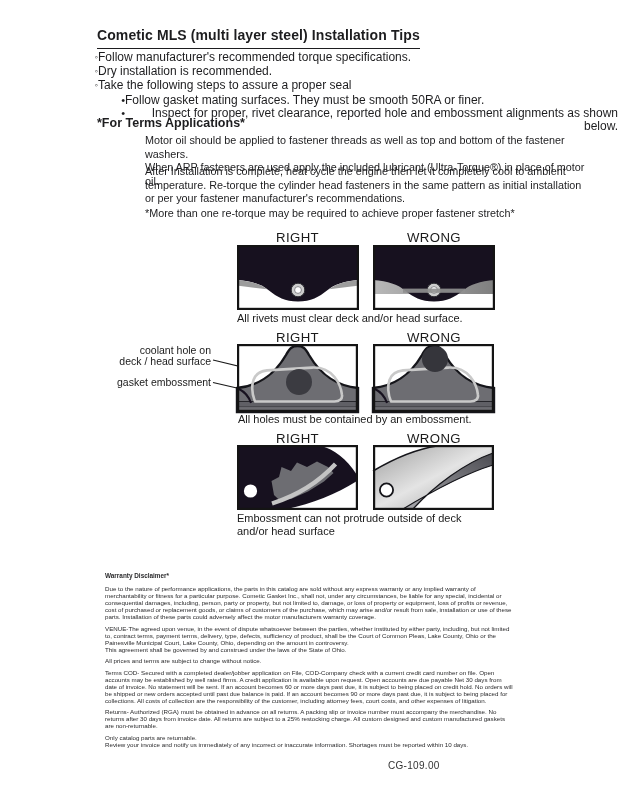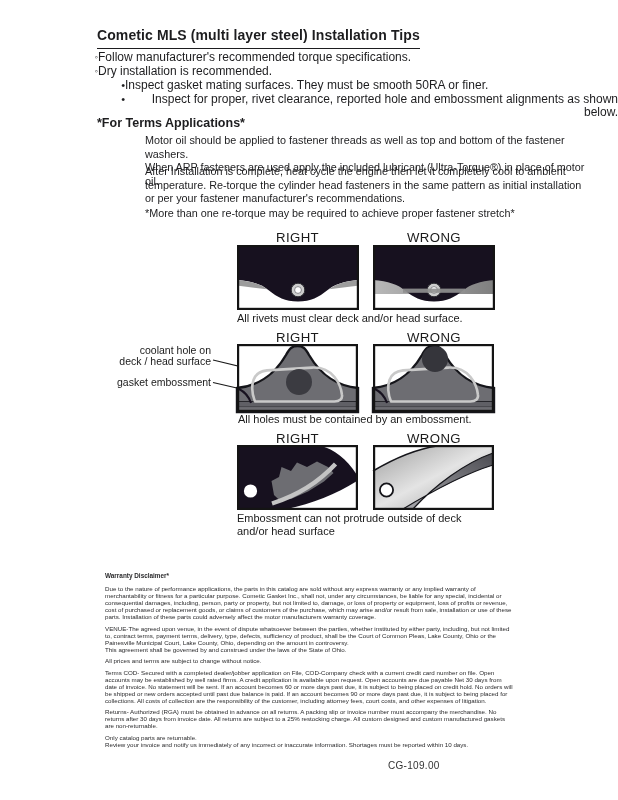--- a/index.html
+++ b/index.html
@@ -42,23 +42,27 @@
 
   <div class="bullets">
     <div class="b top">
         <span class="m"></span>
         <span>Follow manufacturer's recommended torque specifications.</span>
       </div>
     <div class="b top">
         <span class="m"></span>
         <span>Dry installation is recommended.</span>
       </div>
+    <div class="b top">
+        <span class="m"></span>
+        <span>Take the following steps to assure a proper seal</span>
+      </div>
     <div class="b sub">
         <span class="m"></span>
-        <span>Inspect gasket mating surfaces.  They must be smooth 50RA or finer.</span>
+        <span>Follow gasket mating surfaces.  They must be smooth 50RA or finer.</span>
       </div>
     <div class="b sub">
         <span class="m"></span>
         <span>Inspect for proper, rivet clearance, reported hole and embossment alignments as shown below.</span>
       </div>
   </div>
 
   <div class="diesel-h">*For Terms Applications*</div>
   <div class="para" id="p1">Motor oil should be applied to fastener threads as well as top and bottom of the fastener washers.
 When ARP fasteners are used apply the included lubricant (Ultra-Torque®) in place of motor oil.</div>

